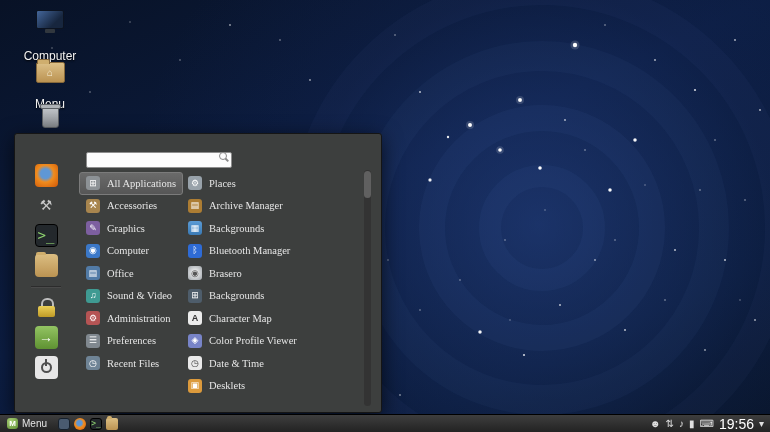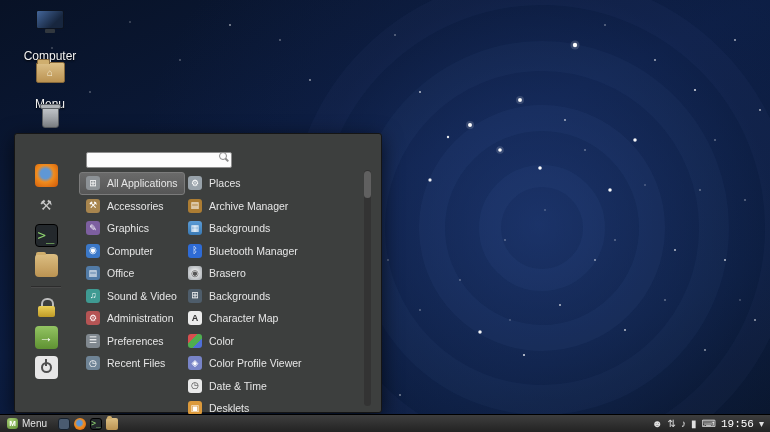--- a/index.html
+++ b/index.html
@@ -70,38 +70,38 @@
   [data-icon="color-icon"]{background:linear-gradient(135deg,#d84f4f 0 33%,#4fae50 33% 66%,#4f6fd8 66%);}
   [data-icon="color-profile-icon"]{background:#7884c8;}
   [data-icon="datetime-icon"]{background:#e9e9e9;color:#444;}
   [data-icon="desklets-icon"]{background:#dc9a3c;}
 
   
   .cat-col{position:absolute;left:64px;top:38px;display:flex;flex-direction:column;}
   .app-col{position:absolute;left:166px;top:38px;width:178px;display:flex;flex-direction:column;}
   .row{display:flex;align-items:center;gap:7px;height:20.5px;padding:0 6px;border:1px solid transparent;border-radius:3px;width:max-content;}
   .app-col .row{width:auto;}
-  .row .lbl{font-size:10.5px;color:#e6e6e6;white-space:nowrap;}
+  .row .lbl{font-size:10.5px;color:#e6e6e6;white-space:nowrap;font-family:Liberation Serif, serif;}
   .row.sel{background:linear-gradient(#6a6a6a,#565656);border-color:#7b7b7b;}
   .scrollbar{position:absolute;left:349px;top:36px;width:7px;height:236px;background:#333;border-radius:4px;}
   .thumb{position:absolute;left:0;top:1px;width:7px;height:27px;background:#606060;border-radius:4px;}
 
   
   .panel{position:absolute;left:0;right:0;bottom:0;height:17px;z-index:10;
     background:linear-gradient(#3e3e3e,#232323);border-top:1px solid #000;
     display:flex;align-items:center;color:#ddd;}
   .menu-btn{display:flex;align-items:center;gap:4px;padding:0 7px;height:100%;}
   .mint-logo{width:11px;height:11px;border-radius:3px;background:radial-gradient(circle at 35% 30%,#a9d077,#5f8f33);
     display:flex;align-items:center;justify-content:center;color:#fff;font-size:8px;font-weight:bold;}
   .menu-btn span.mlabel{font-size:10px;color:#e4e4e4;}
   .launchers{display:flex;align-items:center;gap:4px;margin-left:4px;}
   .launchers .ic{width:12px;height:12px;font-size:8px;}
   .tray{margin-left:auto;display:flex;align-items:center;gap:5px;padding-right:6px;}
   .tray .ic{background:transparent;color:#e0e0e0;width:auto;height:auto;font-size:10px;}
-  .clock{font-size:11px;color:#fff;font-family:Liberation Mono, monospace;}
+  .clock{font-size:14px;color:#fff;}
 </style>
 </head>
 <body>
 
 <div class="screen">
 
   <svg class="stars" width="770" height="432" viewBox="0 0 770 432">
     <g fill="none" stroke="#7aa0e8">
       <circle cx="542" cy="228" r="52" stroke-width="22" opacity="0.05"></circle>
       <circle cx="542" cy="228" r="110" stroke-width="26" opacity="0.05"></circle>
@@ -284,24 +284,20 @@
         </div>
       <div class="row">
           <span class="ic" data-icon="calculator-icon">⊞</span>
           <span class="lbl">Backgrounds</span>
         </div>
       <div class="row">
           <span class="ic" data-icon="charmap-icon">A</span>
           <span class="lbl">Character Map</span>
         </div>
       <div class="row">
-          <span class="ic" data-icon="color-icon"></span>
-          <span class="lbl">Color</span>
-        </div>
-      <div class="row">
           <span class="ic" data-icon="color-profile-icon">◈</span>
           <span class="lbl">Color Profile Viewer</span>
         </div>
       <div class="row">
           <span class="ic" data-icon="datetime-icon">◷</span>
           <span class="lbl">Date &amp; Time</span>
         </div>
       <div class="row">
           <span class="ic" data-icon="desklets-icon">▣</span>
           <span class="lbl">Desklets</span>

